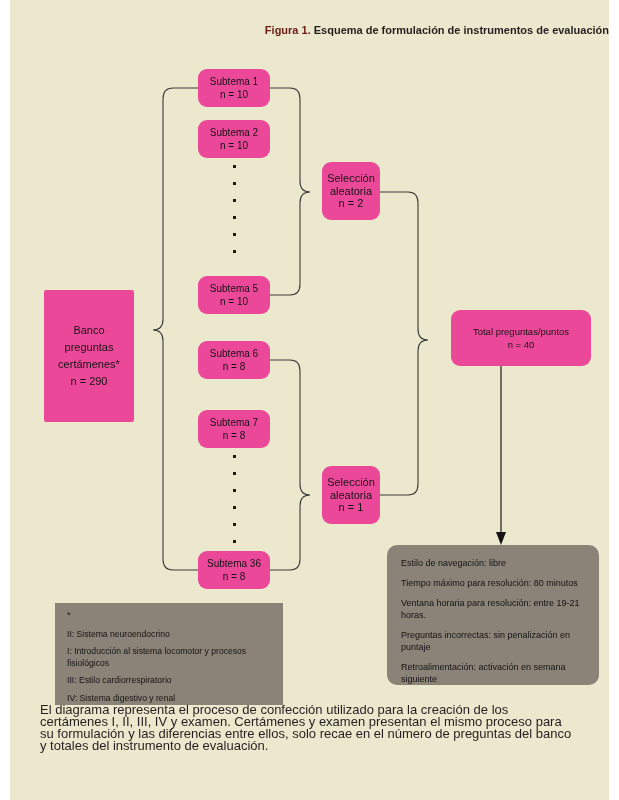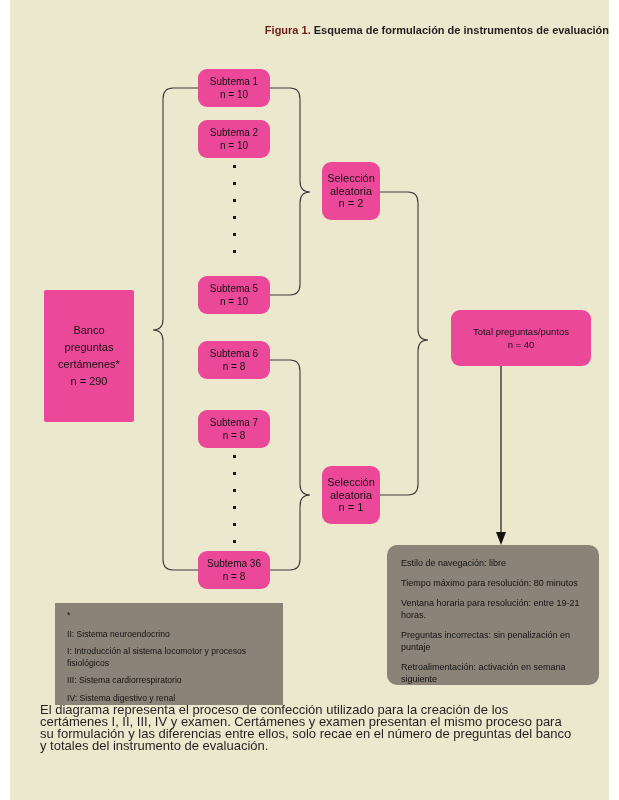--- a/index.html
+++ b/index.html
@@ -257,19 +257,19 @@
     <div class="item">Tiempo máximo para resolución: 80 minutos</div>
     <div class="item">Ventana horaria para resolución: entre 19-21 horas.</div>
     <div class="item">Preguntas incorrectas: sin penalización en puntaje</div>
     <div class="item">Retroalimentación: activación en semana siguiente</div>
   </div>
 
   <div id="legend">
     <div class="star">*</div>
     <div class="item">II: Sistema neuroendocrino</div>
     <div class="item">I: Introducción al sistema locomotor y procesos fisiológicos</div>
-    <div class="item">III: Sistema cardiorrespiratorio</div>
+    <div class="item">III: Estilo cardiorrespiratorio</div>
     <div class="item">IV: Sistema digestivo y renal</div>
   </div>
 
   <div id="caption">El diagrama representa el proceso de confección utilizado para la creación de los certámenes I, II, III, IV y examen. Certámenes y examen presentan el mismo proceso para su formulación y las diferencias entre ellos, solo recae en el número de preguntas del banco y totales del instrumento de evaluación.</div>
 
 </div>
 
 </body></html>

